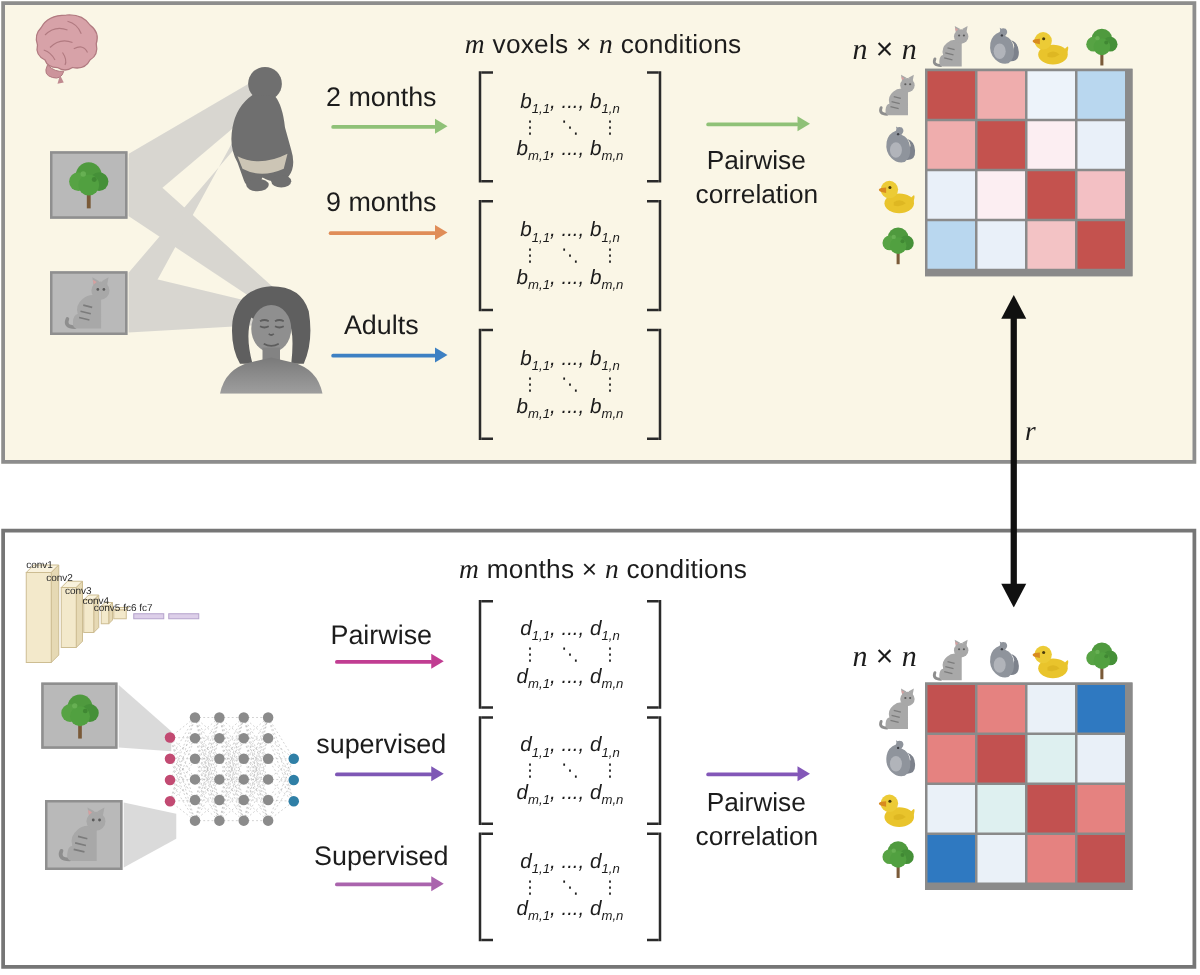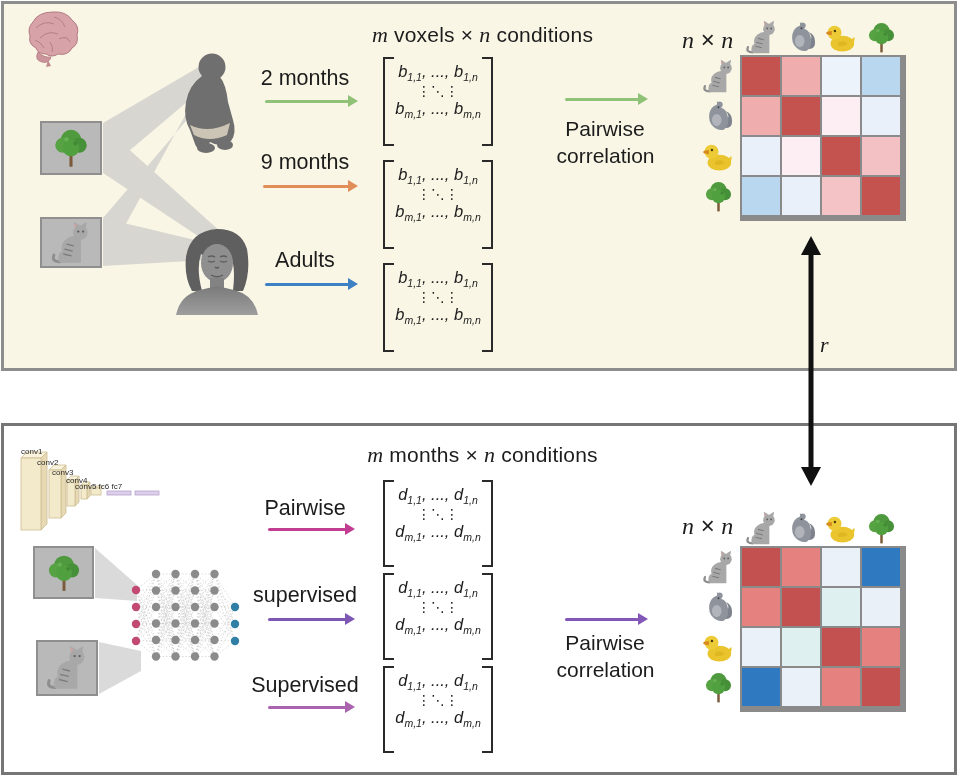--- a/index.html
+++ b/index.html
@@ -11,22 +11,22 @@
   svg.overlay{position:absolute;left:0;top:0;width:960px;height:780px;pointer-events:none;}
   .abs{position:absolute;}
   .stim-box{position:absolute;background:#b9b9b9;border:2px solid #8f8f8f;box-sizing:border-box;
             display:flex;align-items:center;justify-content:center;}
   .ptitle{position:absolute;font-size:21px;text-align:center;letter-spacing:.2px;}
   .ptitle i{font-family:"Liberation Serif",serif;font-size:22px;}
   .glabel{position:absolute;width:140px;text-align:center;font-size:21.5px;}
   .harrow{position:absolute;height:3px;background:currentColor;border-radius:2px;}
   .harrow::after{content:"";position:absolute;right:-9px;top:-5px;width:0;height:0;
     border-left:10px solid currentColor;border-top:6.5px solid transparent;border-bottom:6.5px solid transparent;}
-  .bmatrix{position:absolute;width:110px;box-sizing:border-box;display:flex;flex-direction:column;
-    justify-content:flex-start;padding:5px 6px;border-left:2px solid #2a2a2a;border-right:2px solid #2a2a2a;}
+  .bmatrix{position:absolute;width:146px;box-sizing:border-box;display:flex;flex-direction:column;
+    justify-content:center;padding:5px 6px;border-left:2px solid #2a2a2a;border-right:2px solid #2a2a2a;}
   .bmatrix::before,.bmatrix::after{content:"";position:absolute;left:0;right:0;height:2px;
     background:linear-gradient(to right,#2a2a2a 9px,transparent 9px,transparent calc(100% - 9px),#2a2a2a calc(100% - 9px));}
   .bmatrix::before{top:0;}.bmatrix::after{bottom:0;}
   .mrow{font-size:16.5px;font-style:italic;text-align:center;white-space:nowrap;}
   .mrow sub{font-size:10.5px;}
   .mdots{display:flex;justify-content:space-between;padding:0 26px;font-size:14px;
          font-family:"DejaVu Sans",sans-serif;color:#1c1c1c;}
   .pairwise{position:absolute;text-align:center;font-size:21px;}
   .nxn{position:absolute;font-size:24px;}
   .nxn i{font-family:"Liberation Serif",serif;}

